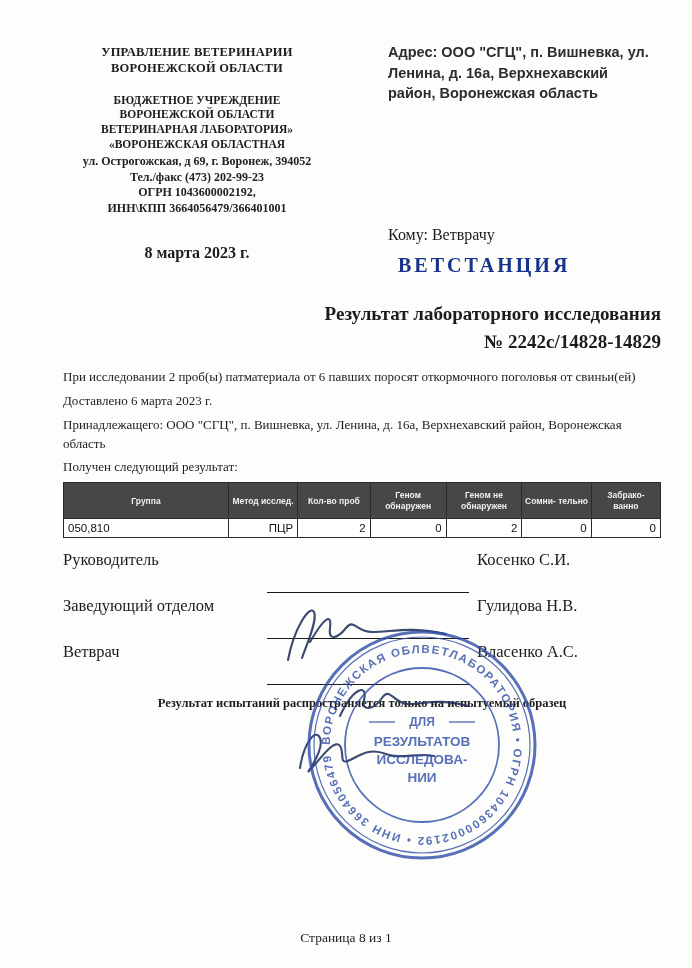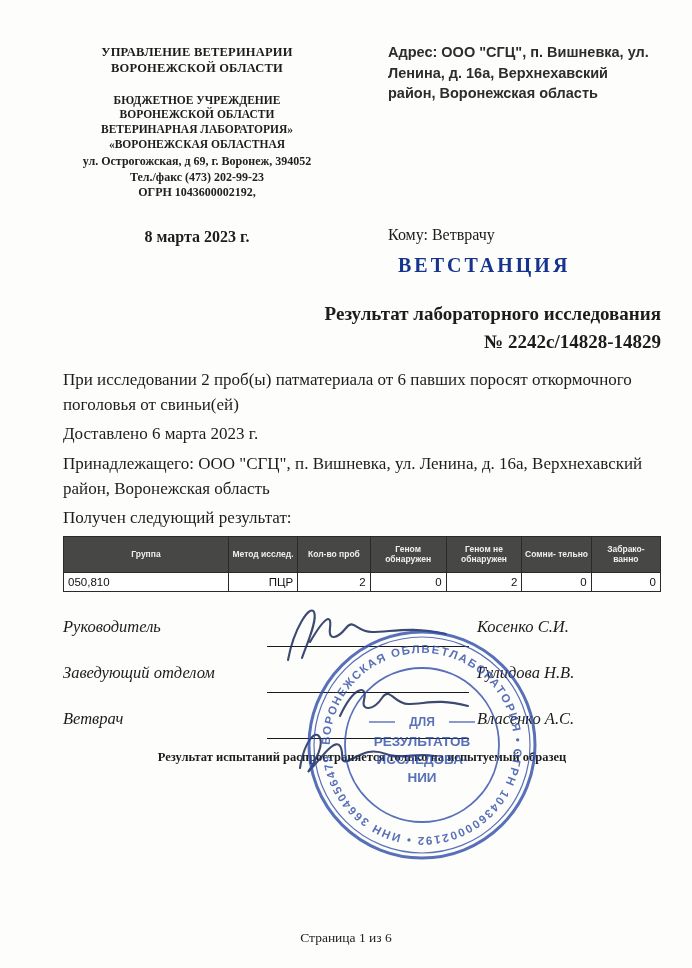--- a/index.html
+++ b/index.html
@@ -32,42 +32,42 @@
   .hdr-right .to { font-size:16px; margin-top:122px; }
   .vetstamp {
     margin-top:10px; margin-left:10px;
     color:#16338e; font-weight:bold; font-size:20px; letter-spacing:3px;
     transform:scaleY(1.05);
   }
 
   
   .content { position:absolute; left:63px; top:300px; width:598px; }
   .title { text-align:right; font-size:19px; font-weight:bold; line-height:1.45; margin-bottom:13px; }
-  .content p { font-size:17px; line-height:1.45; margin-bottom:5px; }
+  .content p { font-size:13px; line-height:1.45; margin-bottom:5px; }
 
   
   table.res-table {
     width:100%; border-collapse:collapse; margin-top:3px;
     font-family:"Liberation Sans","DejaVu Sans",sans-serif;
     border-radius:15px;
   }
   table.res-table th, table.res-table td { border:1px solid #2a2a2a; }
   table.res-table th {
     background:#474745; color:#efefef; font-size:8.5px; font-weight:bold;
     padding:4px 2px; line-height:1.25; vertical-align:middle; height:36px;
   }
   table.res-table td {
     font-size:11.5px; padding:2px 4px; text-align:right; height:19px;
     background:#fff; color:#111;
   }
   table.res-table td.left { text-align:left; }
 
   
   .sig-block { margin-top:12px; }
-  .sig-row { display:flex; align-items:center; height:46px; padding-right:56px;font-style:italic; }
+  .sig-row { display:flex; align-items:flex-start; height:46px; padding-right:56px; }
   .sig-role { width:198px; font-size:16.5px; }
   .sig-line { flex:1 1 auto; border-bottom:1.6px solid #1a1a1a; height:1em; margin:0 8px 3px 6px; align-self:flex-end; }
   .sig-name { width:128px; font-size:16.5px; white-space:nowrap; }
 
   .disclaimer { text-align:center; font-size:12.5px; font-weight:bold; margin-top:8px; }
 
   
   .ink { position:absolute; pointer-events:none; }
   .ink path { stroke:#21315f; stroke-width:2.1; fill:none; stroke-linecap:round; opacity:.88; }
   #ink1 { left:278px; top:598px; }
@@ -100,20 +100,21 @@
     <div class="org">
       <div>БЮДЖЕТНОЕ УЧРЕЖДЕНИЕ</div>
       <div>ВОРОНЕЖСКОЙ ОБЛАСТИ</div>
       <div>ВЕТЕРИНАРНАЯ ЛАБОРАТОРИЯ»</div>
       <div>«ВОРОНЕЖСКАЯ ОБЛАСТНАЯ</div>
     </div>
     <div class="addr">
       <div>ул. Острогожская, д 69, г. Воронеж, 394052</div>
       <div>Тел./факс  (473) 202-99-23</div>
       <div>ОГРН 1043600002192,</div>
+      <div>ИНН\КПП 3664056479/366401001</div>
     </div>
     <div class="date">8 марта 2023 г.</div>
   </div>
 
   <div class="hdr-right">
     <div class="addr">Адрес: ООО "СГЦ", п. Вишневка, ул. Ленина, д. 16а, Верхнехавский район, Воронежская область</div>
     <div class="to">Кому: Ветврачу</div>
     <div class="vetstamp">ВЕТСТАНЦИЯ</div>
   </div>
 
@@ -204,14 +205,14 @@
       <textPath href="#ringPath">ВОРОНЕЖСКАЯ ОБЛВЕТЛАБОРАТОРИЯ • ОГРН 1043600002192 • ИНН 3664056479</textPath>
     </text>
     <line x1="66" y1="96" x2="92" y2="96"></line>
     <line x1="146" y1="96" x2="172" y2="96"></line>
     <text class="c1" x="119" y="100" text-anchor="middle">ДЛЯ</text>
     <text class="c2" x="119" y="120" text-anchor="middle">РЕЗУЛЬТАТОВ</text>
     <text class="c2" x="119" y="138" text-anchor="middle">ИССЛЕДОВА-</text>
     <text class="c2" x="119" y="156" text-anchor="middle">НИИ</text>
   </svg>
 
-  <div class="page-footer">Страница 1 из 6</div>
+  <div class="page-footer">Страница 8 из 1</div>
 </div>
 
 </body></html>

